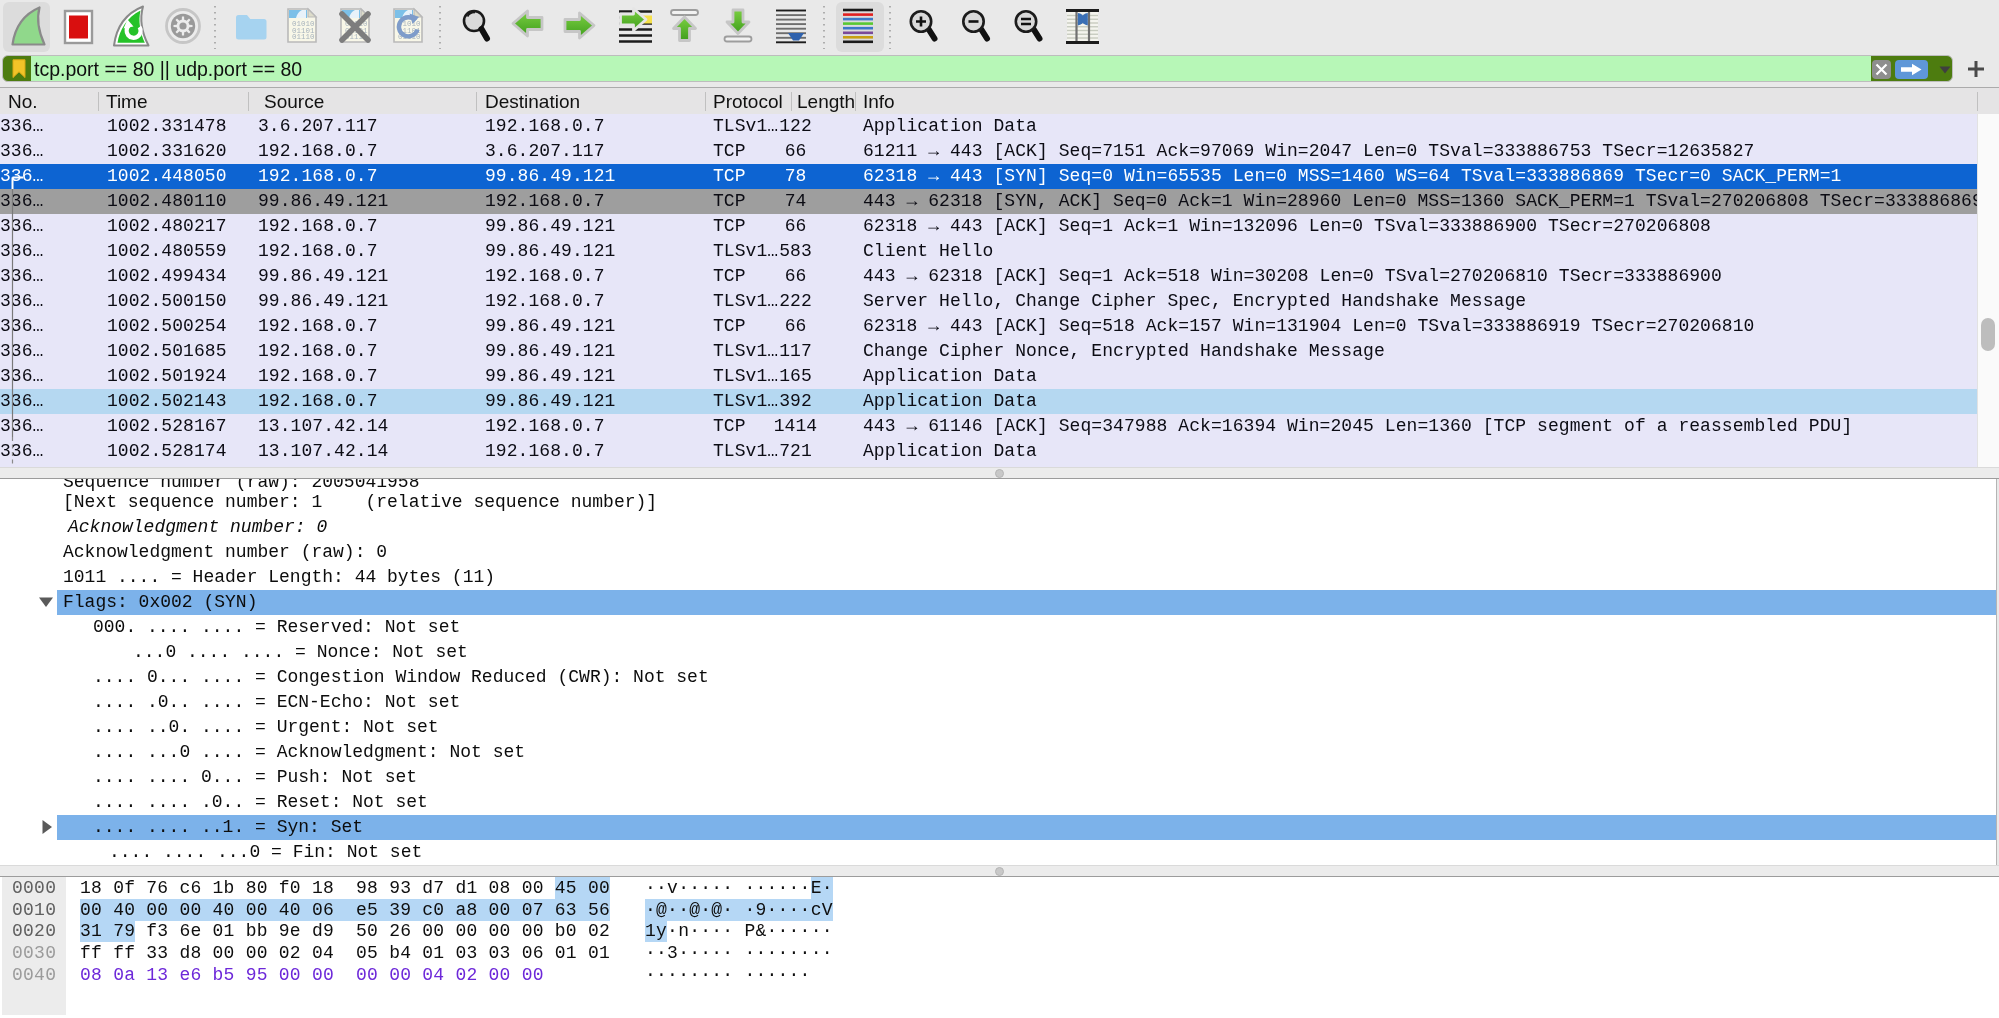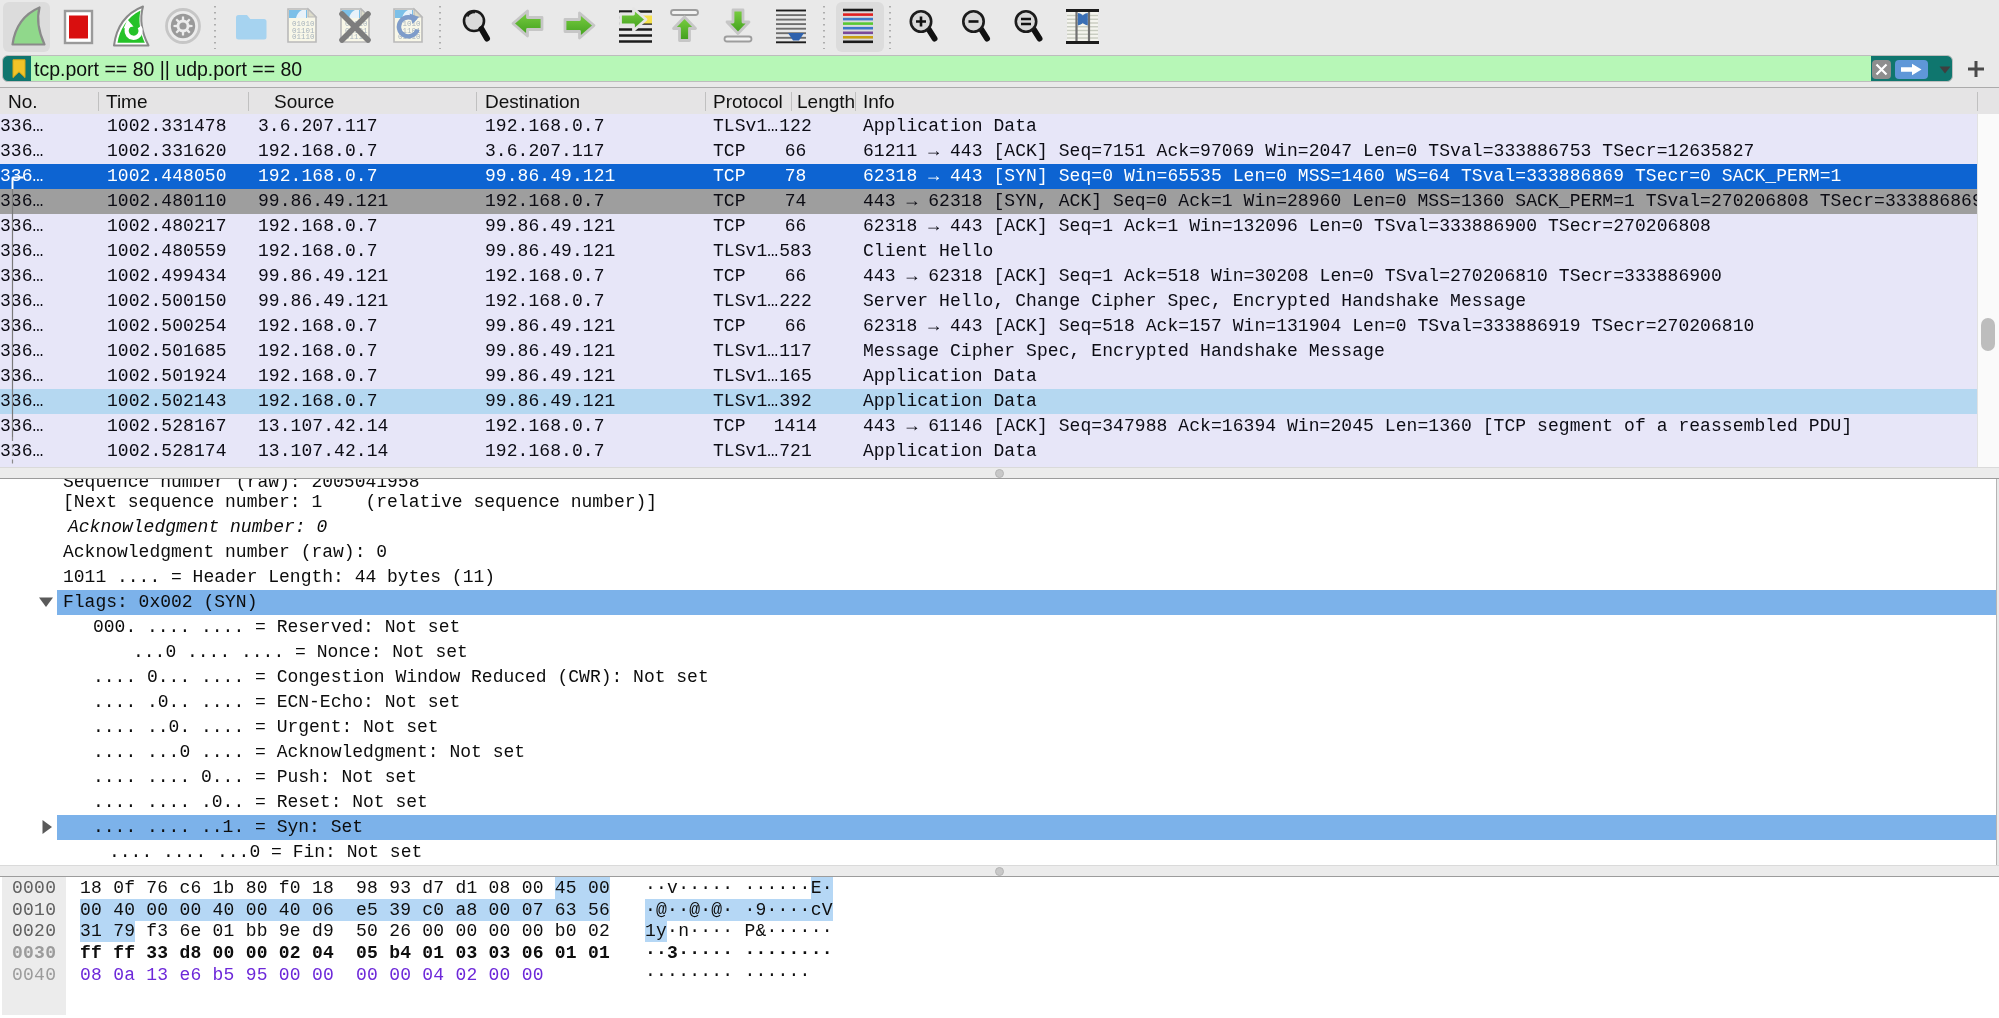--- a/index.html
+++ b/index.html
@@ -142,21 +142,21 @@
 <line x1="1067" y1="38.00" x2="1098" y2="38.00" stroke="#c7cbbf" stroke-width="1.4"></line>
 <line x1="1076.5" y1="10.5" x2="1076.5" y2="42.5" stroke="#707070" stroke-width="2.2"></line>
 <line x1="1089" y1="10.5" x2="1089" y2="42.5" stroke="#707070" stroke-width="2.2"></line>
 <line x1="1066" y1="10.5" x2="1099" y2="10.5" stroke="#1c1c1c" stroke-width="3"></line>
 <line x1="1066" y1="42.5" x2="1099" y2="42.5" stroke="#1c1c1c" stroke-width="3"></line>
 <path d="M1077.8,13 a6.2,6.2 0 0 1 0,12.4 Z" fill="#3a6fb5"></path>
 <path d="M1087.8,13 a6.2,6.2 0 0 0 0,12.4 Z" fill="#3a6fb5"></path>
 </svg>
   </div>
 
-<div id="fbar" class="abs" style="top:55px;left:2px;width:1951px;height:27px;background:#0f766e;border:1px solid #bdbdbd;border-radius:6px;overflow:hidden;padding-left:17px;">
+<div id="fbar" class="abs" style="top:55px;left:2px;width:1951px;height:27px;background:#4d7c0f;border:1px solid #bdbdbd;border-radius:6px;overflow:hidden;padding-left:17px;">
   <div class="abs" style="left:28px;top:0;width:1840px;height:27px;background:#b7f7b7;"></div>
   <svg class="abs" style="left:9px;top:3px;" width="14" height="20" viewBox="0 0 14 20">
       <path d="M1,0.8 h12 v17.8 l-6,-5.8 l-6,5.8 Z" fill="#f2c428" stroke="#d9a815" stroke-width="1"></path>
     </svg>
   <div class="abs" style="left:31px;top:2px;font-size:19.5px;color:#101010;">tcp.port == 80 || udp.port == 80</div>
   <div class="abs" style="left:1869px;top:4px;width:19px;height:19px;background:#8e8e8e;border-radius:4px;"></div>
   <svg class="abs" style="left:1869px;top:4px;" width="19" height="19" viewBox="0 0 19 19">
       <path d="M4.5,4.5 L14.5,14.5 M14.5,4.5 L4.5,14.5" stroke="#fff" stroke-width="2.2"></path>
     </svg>
   <div class="abs" style="left:1892px;top:4px;width:33px;height:19px;background:#5f97d8;border-radius:4px;"></div>
@@ -167,21 +167,21 @@
       <path d="M0.5,0.5 h11 l-5.5,7 Z" fill="#3f3f3f"></path>
     </svg>
 </div>
 <svg class="abs" style="left:1967px;top:60px;" width="18" height="18" viewBox="0 0 18 18">
     <path d="M9,1 v16 M1,9 h16" stroke="#4a4a4a" stroke-width="3"></path>
   </svg>
 
 <div id="phead" class="abs">
   <span class="h" style="left:8px;">No.</span>
   <span class="h" style="left:106px;">Time</span>
-  <span class="h" style="left:274px;">Source</span>
+  <span class="h" style="left:264px;">Source</span>
   <span class="h" style="left:485px;">Destination</span>
   <span class="h" style="left:713px;">Protocol</span>
   <span class="h" style="left:797px;">Length</span>
   <span class="h" style="left:863px;">Info</span>
   <span class="sep" style="left:98px;"></span>
   <span class="sep" style="left:248px;"></span>
   <span class="sep" style="left:476px;"></span>
   <span class="sep" style="left:705px;"></span>
   <span class="sep" style="left:791px;"></span>
   <span class="sep" style="left:855px;"></span>
@@ -190,21 +190,21 @@
 
 <div id="plist" class="abs mono"><div class="prow" style="top:0px;"><span class="c-no">336…</span><span class="c-time">1002.331478</span><span class="c-src">3.6.207.117</span><span class="c-dst">192.168.0.7</span><span class="c-pro">TLSv1…</span><span class="c-len">122</span><span class="c-inf">Application Data</span></div>
 <div class="prow" style="top:25px;"><span class="c-no">336…</span><span class="c-time">1002.331620</span><span class="c-src">192.168.0.7</span><span class="c-dst">3.6.207.117</span><span class="c-pro">TCP</span><span class="c-len">66</span><span class="c-inf">61211 → 443 [ACK] Seq=7151 Ack=97069 Win=2047 Len=0 TSval=333886753 TSecr=12635827</span></div>
 <div class="prow" style="top:50px;background:#0d64d2;color:#fff;"><span class="c-no">336…</span><span class="c-time">1002.448050</span><span class="c-src">192.168.0.7</span><span class="c-dst">99.86.49.121</span><span class="c-pro">TCP</span><span class="c-len">78</span><span class="c-inf">62318 → 443 [SYN] Seq=0 Win=65535 Len=0 MSS=1460 WS=64 TSval=333886869 TSecr=0 SACK_PERM=1</span></div>
 <div class="prow" style="top:75px;background:#9e9e9e;"><span class="c-no">336…</span><span class="c-time">1002.480110</span><span class="c-src">99.86.49.121</span><span class="c-dst">192.168.0.7</span><span class="c-pro">TCP</span><span class="c-len">74</span><span class="c-inf">443 → 62318 [SYN, ACK] Seq=0 Ack=1 Win=28960 Len=0 MSS=1360 SACK_PERM=1 TSval=270206808 TSecr=333886869</span></div>
 <div class="prow" style="top:100px;"><span class="c-no">336…</span><span class="c-time">1002.480217</span><span class="c-src">192.168.0.7</span><span class="c-dst">99.86.49.121</span><span class="c-pro">TCP</span><span class="c-len">66</span><span class="c-inf">62318 → 443 [ACK] Seq=1 Ack=1 Win=132096 Len=0 TSval=333886900 TSecr=270206808</span></div>
 <div class="prow" style="top:125px;"><span class="c-no">336…</span><span class="c-time">1002.480559</span><span class="c-src">192.168.0.7</span><span class="c-dst">99.86.49.121</span><span class="c-pro">TLSv1…</span><span class="c-len">583</span><span class="c-inf">Client Hello</span></div>
 <div class="prow" style="top:150px;"><span class="c-no">336…</span><span class="c-time">1002.499434</span><span class="c-src">99.86.49.121</span><span class="c-dst">192.168.0.7</span><span class="c-pro">TCP</span><span class="c-len">66</span><span class="c-inf">443 → 62318 [ACK] Seq=1 Ack=518 Win=30208 Len=0 TSval=270206810 TSecr=333886900</span></div>
 <div class="prow" style="top:175px;"><span class="c-no">336…</span><span class="c-time">1002.500150</span><span class="c-src">99.86.49.121</span><span class="c-dst">192.168.0.7</span><span class="c-pro">TLSv1…</span><span class="c-len">222</span><span class="c-inf">Server Hello, Change Cipher Spec, Encrypted Handshake Message</span></div>
 <div class="prow" style="top:200px;"><span class="c-no">336…</span><span class="c-time">1002.500254</span><span class="c-src">192.168.0.7</span><span class="c-dst">99.86.49.121</span><span class="c-pro">TCP</span><span class="c-len">66</span><span class="c-inf">62318 → 443 [ACK] Seq=518 Ack=157 Win=131904 Len=0 TSval=333886919 TSecr=270206810</span></div>
-<div class="prow" style="top:225px;"><span class="c-no">336…</span><span class="c-time">1002.501685</span><span class="c-src">192.168.0.7</span><span class="c-dst">99.86.49.121</span><span class="c-pro">TLSv1…</span><span class="c-len">117</span><span class="c-inf">Message Cipher Spec, Encrypted Handshake Message</span></div>
+<div class="prow" style="top:225px;"><span class="c-no">336…</span><span class="c-time">1002.501685</span><span class="c-src">192.168.0.7</span><span class="c-dst">99.86.49.121</span><span class="c-pro">TLSv1…</span><span class="c-len">117</span><span class="c-inf">Change Cipher Nonce, Encrypted Handshake Message</span></div>
 <div class="prow" style="top:250px;"><span class="c-no">336…</span><span class="c-time">1002.501924</span><span class="c-src">192.168.0.7</span><span class="c-dst">99.86.49.121</span><span class="c-pro">TLSv1…</span><span class="c-len">165</span><span class="c-inf">Application Data</span></div>
 <div class="prow" style="top:275px;background:#b5d8f1;"><span class="c-no">336…</span><span class="c-time">1002.502143</span><span class="c-src">192.168.0.7</span><span class="c-dst">99.86.49.121</span><span class="c-pro">TLSv1…</span><span class="c-len">392</span><span class="c-inf">Application Data</span></div>
 <div class="prow" style="top:300px;"><span class="c-no">336…</span><span class="c-time">1002.528167</span><span class="c-src">13.107.42.14</span><span class="c-dst">192.168.0.7</span><span class="c-pro">TCP</span><span class="c-len">1414</span><span class="c-inf">443 → 61146 [ACK] Seq=347988 Ack=16394 Win=2045 Len=1360 [TCP segment of a reassembled PDU]</span></div>
 <div class="prow" style="top:325px;"><span class="c-no">336…</span><span class="c-time">1002.528174</span><span class="c-src">13.107.42.14</span><span class="c-dst">192.168.0.7</span><span class="c-pro">TLSv1…</span><span class="c-len">721</span><span class="c-inf">Application Data</span></div>
 <svg class="abs" style="left:0;top:50px;" width="30" height="303" viewBox="0 0 30 303">
       <path d="M12.5,13.5 H23" stroke="#fff" stroke-width="2" fill="none"></path>
       <path d="M12.5,13.5 V25" stroke="#fff" stroke-width="2" fill="none"></path>
       <path d="M12.5,25 V273" stroke="#7a7a7a" stroke-width="1.2" fill="none"></path>
       <path d="M12.5,273 V303" stroke="#8a8a8a" stroke-width="1.2" fill="none" stroke-dasharray="4 3.5"></path>
     </svg></div>
@@ -240,14 +240,14 @@
     </svg></div>
 
 <div class="split abs" style="top:865px;height:12px;border-top:1px solid #dadada;border-bottom:1px solid #9c9c9c;">
   <div class="dot" style="top:1px;"></div>
 </div>
 
 <div id="hex" class="abs mono"><div id="hexcol"></div>
 <div class="hrow" style="top:1px;"><div class="abs hl" style="left:554.7px;top:-1px;width:55.2px;height:22px;"></div><div class="abs hl" style="left:810.6px;top:-1px;width:22.1px;height:22px;"></div><span style="left:12px;color:#5f5f5f;letter-spacing:0.24px;">0000</span><span style="left:80px;color:#0e0e0e;letter-spacing:0.24px;">18 0f 76 c6 1b 80 f0 18  98 93 d7 d1 08 00 45 00</span><span style="left:645px;color:#0e0e0e;letter-spacing:0.24px;">··v····· ······E·</span></div>
 <div class="hrow" style="top:23px;"><div class="abs hl" style="left:80.0px;top:-1px;width:529.9px;height:22px;"></div><div class="abs hl" style="left:645.0px;top:-1px;width:187.7px;height:22px;"></div><span style="left:12px;color:#5f5f5f;letter-spacing:0.24px;">0010</span><span style="left:80px;color:#0e0e0e;letter-spacing:0.24px;">00 40 00 00 40 00 40 06  e5 39 c0 a8 00 07 63 56</span><span style="left:645px;color:#0e0e0e;letter-spacing:0.24px;">·@··@·@· ·9····cV</span></div>
 <div class="hrow" style="top:44px;"><div class="abs hl" style="left:80.0px;top:-1px;width:55.2px;height:22px;"></div><div class="abs hl" style="left:645.0px;top:-1px;width:22.1px;height:22px;"></div><span style="left:12px;color:#5f5f5f;letter-spacing:0.24px;">0020</span><span style="left:80px;color:#0e0e0e;letter-spacing:0.24px;">31 79 f3 6e 01 bb 9e d9  50 26 00 00 00 00 b0 02</span><span style="left:645px;color:#0e0e0e;letter-spacing:0.24px;">1y·n···· P&amp;······</span></div>
-<div class="hrow" style="top:66px;font-weight:bold;"><span style="left:12px;color:#9b9b9b;letter-spacing:0.24px;">0030</span><span style="left:80px;color:#0e0e0e;letter-spacing:0.24px;">ff ff 33 d8 00 00 02 04  05 b4 01 03 03 06 01 01</span><span style="left:645px;color:#0e0e0e;letter-spacing:0.24px;">··3····· ········</span></div>
+<div class="hrow" style="top:66px;"><span style="left:12px;color:#9b9b9b;letter-spacing:0.24px;">0030</span><span style="left:80px;color:#0e0e0e;letter-spacing:0.24px;">ff ff 33 d8 00 00 02 04  05 b4 01 03 03 06 01 01</span><span style="left:645px;color:#0e0e0e;letter-spacing:0.24px;">··3····· ········</span></div>
 <div class="hrow" style="top:88px;"><span style="left:12px;color:#9b9b9b;letter-spacing:0.24px;">0040</span><span style="left:80px;color:#6d28d9;letter-spacing:0.24px;">08 0a 13 e6 b5 95 00 00  00 00 04 02 00 00</span><span style="left:645px;color:#0e0e0e;letter-spacing:0.24px;">········ ······</span></div></div>
 
 </body></html>

